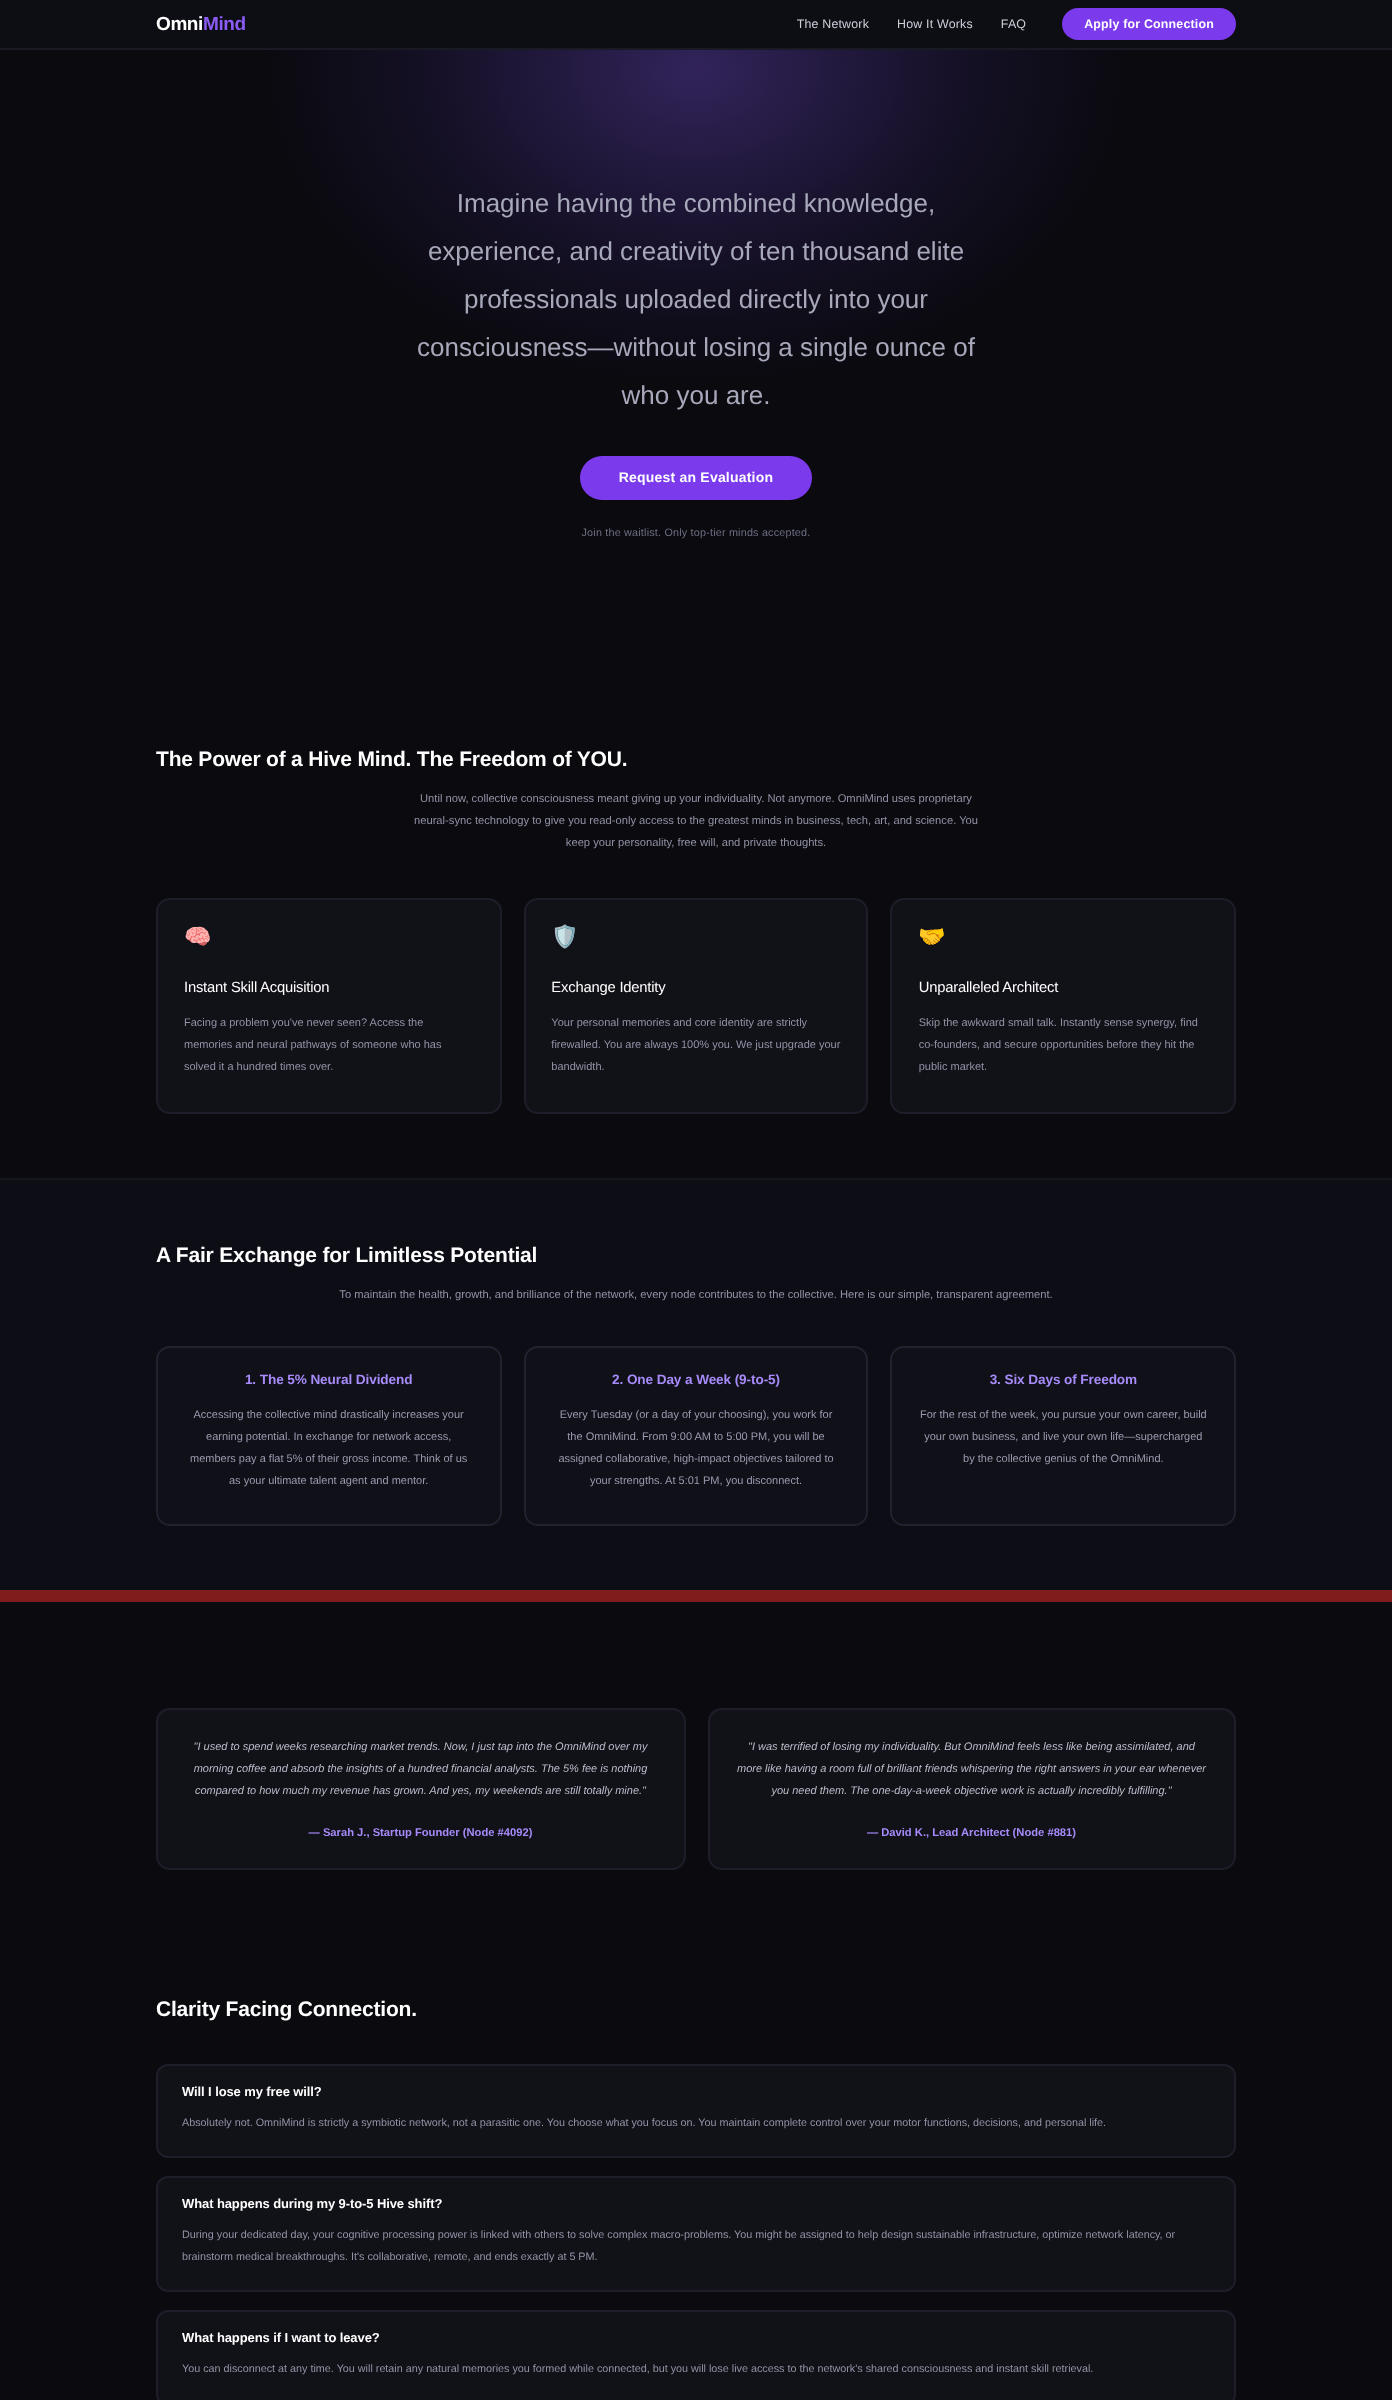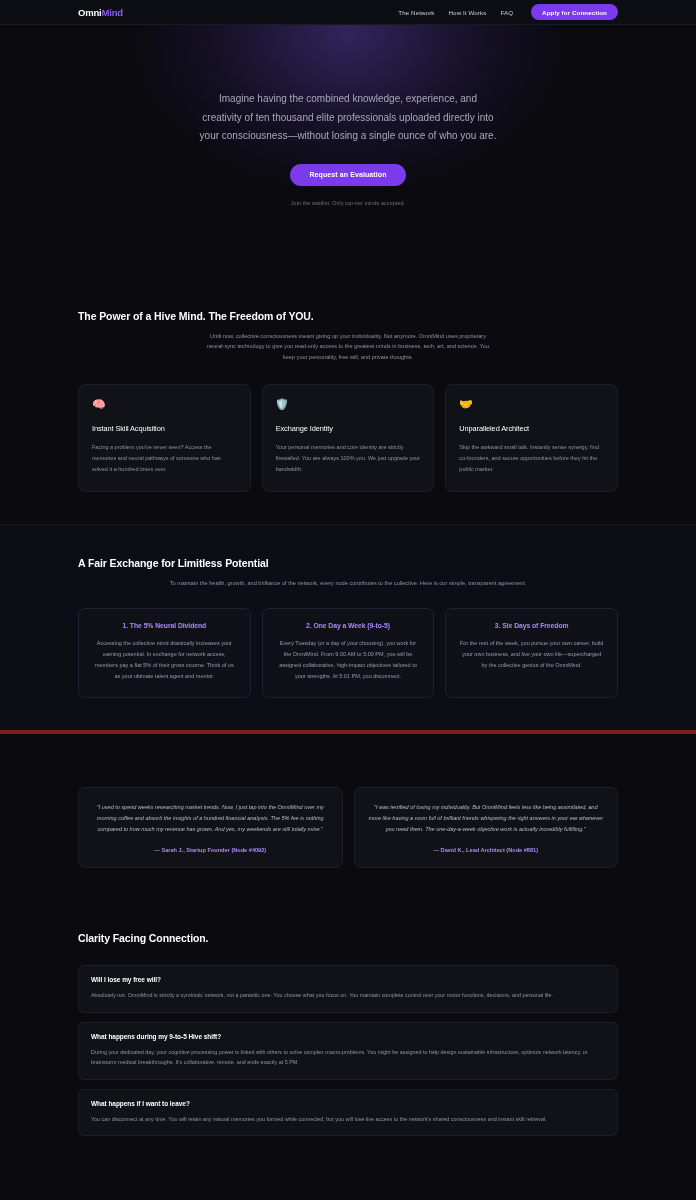--- a/index.html
+++ b/index.html
@@ -86,21 +86,21 @@
   .hero h1 {
     font-size:22px;
     line-height:1.16;
     font-weight:bold;
     color:#ffffff;
     letter-spacing:-0.5px;
   }
   .hero-sub {
     margin:13px auto 0;
     width:300px;
-    font-size:10px;
+    font-size:13px;
     line-height:1.85;
     color:#a8a8bb;
   }
   .hero-btn {
     margin-top:18px;
     display:inline-block;
     background:#7c3aed;
     color:#ffffff;
     font-size:7px;
     font-weight:bold;
@@ -115,21 +115,21 @@
     font-size:5.4px;
     color:#6f6f85;
     letter-spacing:0.1px;
   }
 
   
   .section { padding:32px 0; }
   .section.alt {
     background:#0c0d15;
     border-top:1px solid #171722;
-    border-bottom:4px solid #7f1d1d;
+    border-bottom:6px solid #7f1d1d;
   }
   .section.dark { background:#0a0a0f; }
   .wrap { width:540px; margin:0 auto; }
 
   .sec-title {
     text-align:left;
     font-size:10.5px;
     font-weight:bold;
     color:#ffffff;
     letter-spacing:-0.1px;

